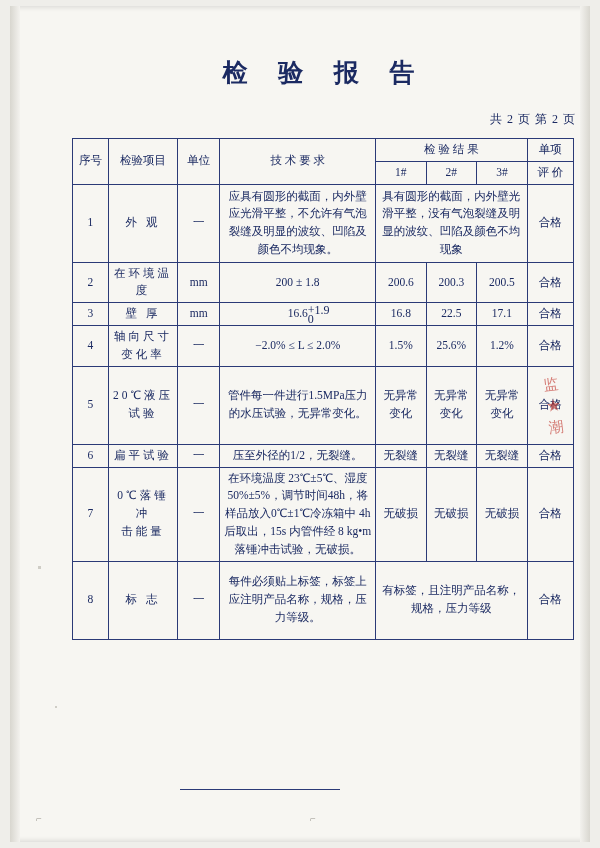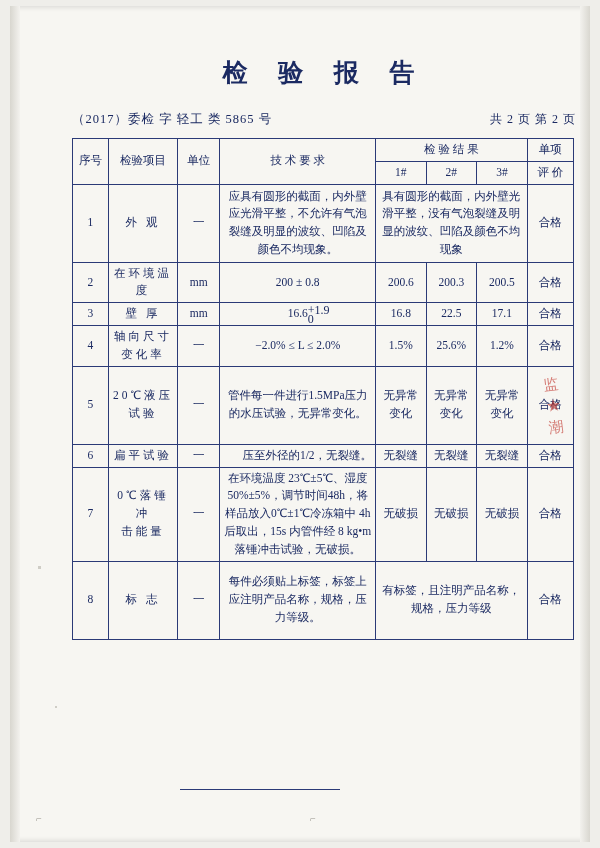--- a/index.html
+++ b/index.html
@@ -119,21 +119,20 @@
   <div class="paper-edge-r"></div>
 
   <div class="speck" style="left:28px;top:560px;width:3px;height:3px;"></div>
   <div class="speck" style="left:45px;top:700px;width:2px;height:2px;"></div>
 
   <div id="doc">
 
     <div class="title">检 验 报 告</div>
 
     <div class="subline">
-      <div class="code">（2017）委检 字 轻工 类 5865 号</div>
       <div class="pages">共 2 页 第 2 页</div>
     </div>
 
     <table class="rep">
       <colgroup>
         <col class="c-no">
           <col class="c-item">
           <col class="c-unit">
           <col class="c-req">
         <col class="c-r">
@@ -163,21 +162,21 @@
             <td class="row-item">外  观</td>
             <td>一</td>
             <td class="req">应具有圆形的截面，内外壁应光滑平整，不允许有气泡裂缝及明显的波纹、凹陷及颜色不均现象。</td>
             <td class="res" colspan="3">具有圆形的截面，内外壁光滑平整，没有气泡裂缝及明显的波纹、凹陷及颜色不均现象</td>
             <td>合格</td>
           </tr>
           <tr>
             <td>2</td>
             <td class="row-item">在环境温度</td>
             <td>mm</td>
-            <td class="nowrap" style="text-align: center;">200 ± 0.8</td>
+            <td class="nowrap" style="text-align: center;">200 ± 1.8</td>
             <td>200.6</td>
             <td>200.3</td>
             <td>200.5</td>
             <td>合格</td>
           </tr>
           <tr>
             <td>3</td>
             <td class="row-item">壁  厚</td>
             <td>mm</td>
             <td class="" style="text-align: center;"><span class="frac">16.6<sup>+1.9</sup><sub>0</sub></span></td>
@@ -203,21 +202,21 @@
             <td class="req">管件每一件进行1.5MPa压力的水压试验，无异常变化。</td>
             <td>无异常<br>变化</td>
             <td>无异常<br>变化</td>
             <td>无异常<br>变化</td>
             <td>合格</td>
           </tr>
           <tr>
             <td>6</td>
             <td class="row-item">扁平试验</td>
             <td>一</td>
-            <td class="nowrap" style="text-align: right;">压至外径的1/2，无裂缝。</td>
+            <td class="nowrap" style="text-align: center;">压至外径的1/2，无裂缝。</td>
             <td>无裂缝</td>
             <td>无裂缝</td>
             <td>无裂缝</td>
             <td>合格</td>
           </tr>
           <tr class="tall-row">
             <td>7</td>
             <td class="row-item">0℃落锤冲<br>击能量</td>
             <td>一</td>
             <td class="req">在环境温度 23℃±5℃、湿度50%±5%，调节时间48h，将样品放入0℃±1℃冷冻箱中 4h 后取出，15s 内管件经 8 kg•m落锤冲击试验，无破损。</td>

